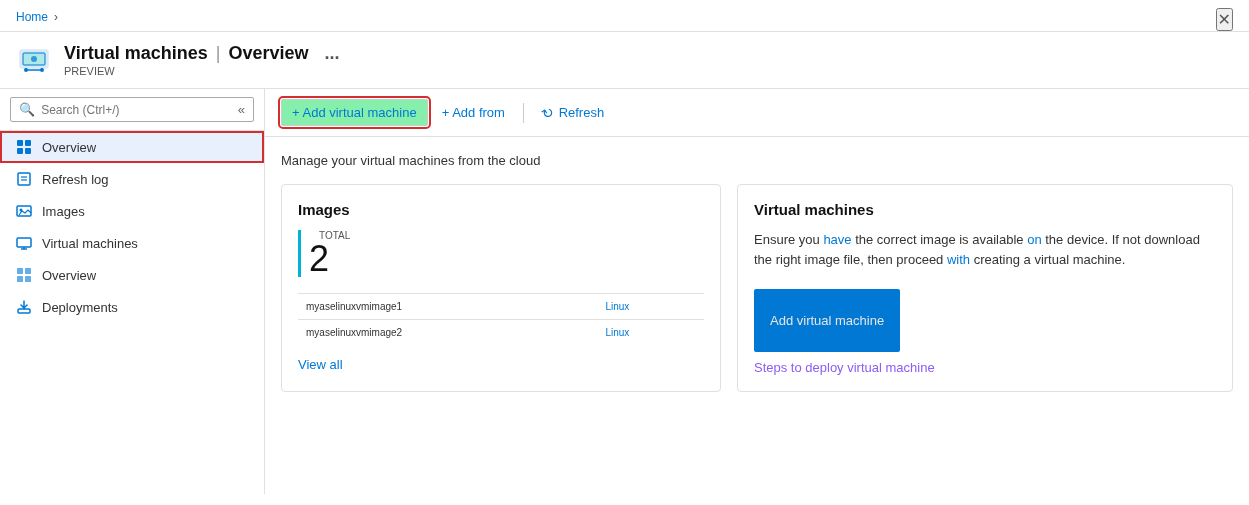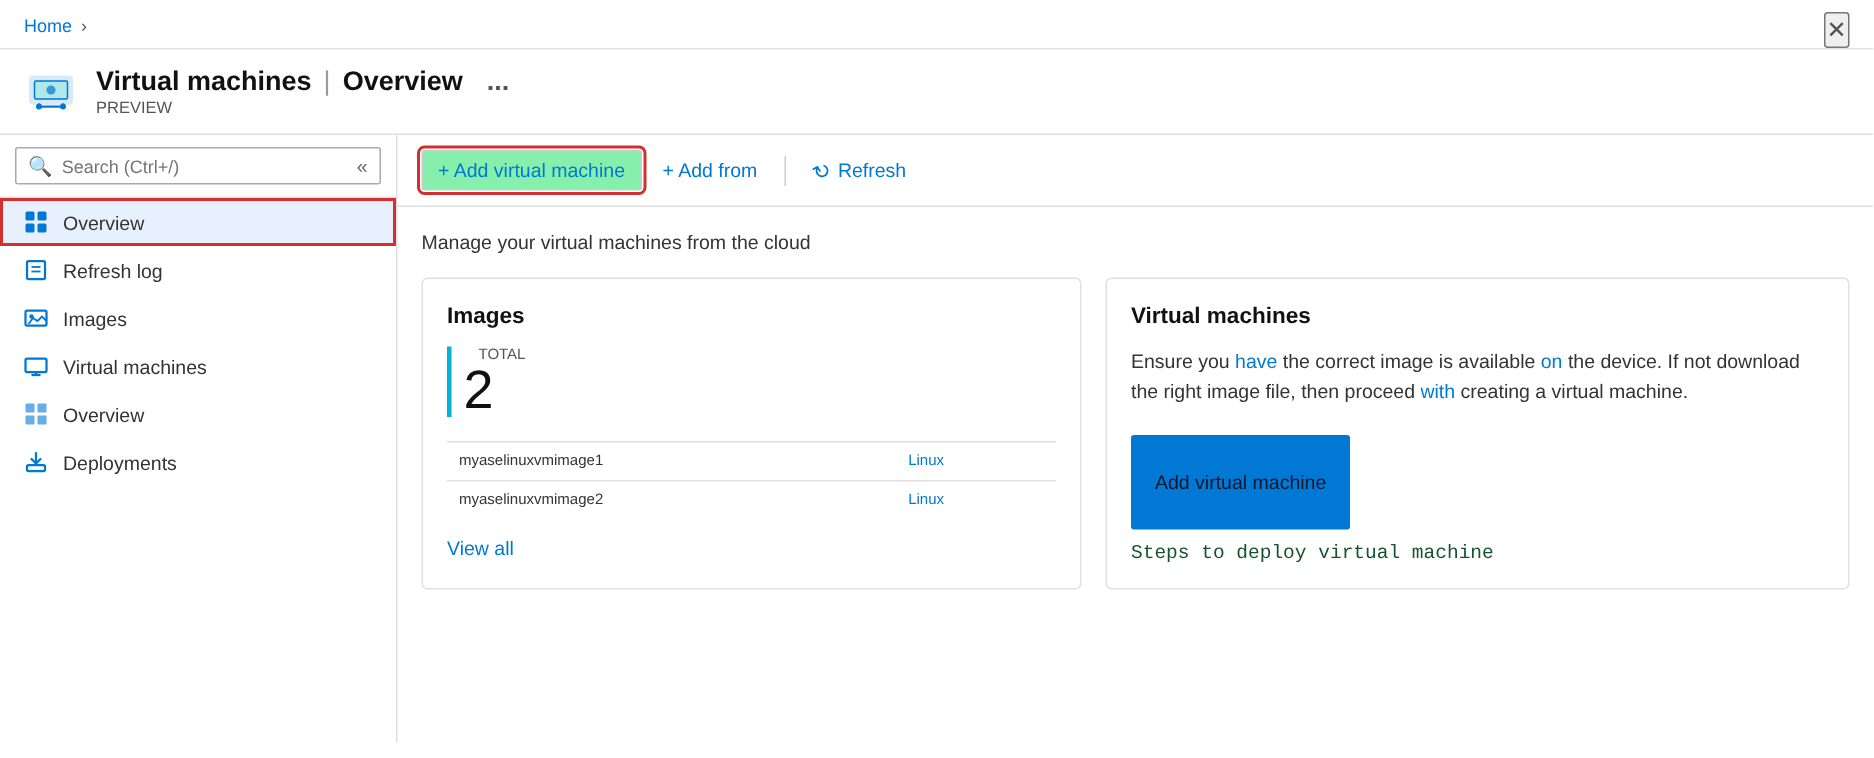--- a/index.html
+++ b/index.html
@@ -55,23 +55,23 @@
 
     .table-list { width: 100%; border-collapse: collapse; }
     .table-list td { padding: 7px 8px; font-size: 10px; border-top: 1px solid #e0e0e0; }
     .table-list td:last-child { color: #0078d4; }
 
     .view-all { color: #0078d4; font-size: 13px; cursor: pointer; margin-top: 12px; display: inline-block; }
 
     .card-right-desc { font-size: 13px; color: #333; line-height: 1.5; margin-bottom: 20px; }
     .card-right-desc span.highlight { color: #0078d4; }
 
-    .add-vm-btn { background: #0078d4; color: #0f172a; border: none; border-radius: 2px; padding: 24px 16px; font-size: 13px; cursor: pointer; font-weight: 500; }
-
-    .deploy-link { color: #14532d; font-size: 13px; cursor: pointer; margin-top: 8px; display: inline-block; font-family: Liberation Mono, monospace; }
+    .add-vm-btn { background: #0078d4; color: #e5e5e5; border: none; border-radius: 2px; padding: 24px 16px; font-size: 13px; cursor: pointer; font-weight: 500; }
+
+    .deploy-link { color: #8b5cf6; font-size: 13px; cursor: pointer; margin-top: 8px; display: inline-block; }
   </style>
 </head>
 <body>
 
 <div class="top-bar">
   <div class="breadcrumb">
     <a style="color:#0078d4;text-decoration:none;">Home</a>
     <span>›</span>
   </div>
   <button class="close-icon">✕</button>

